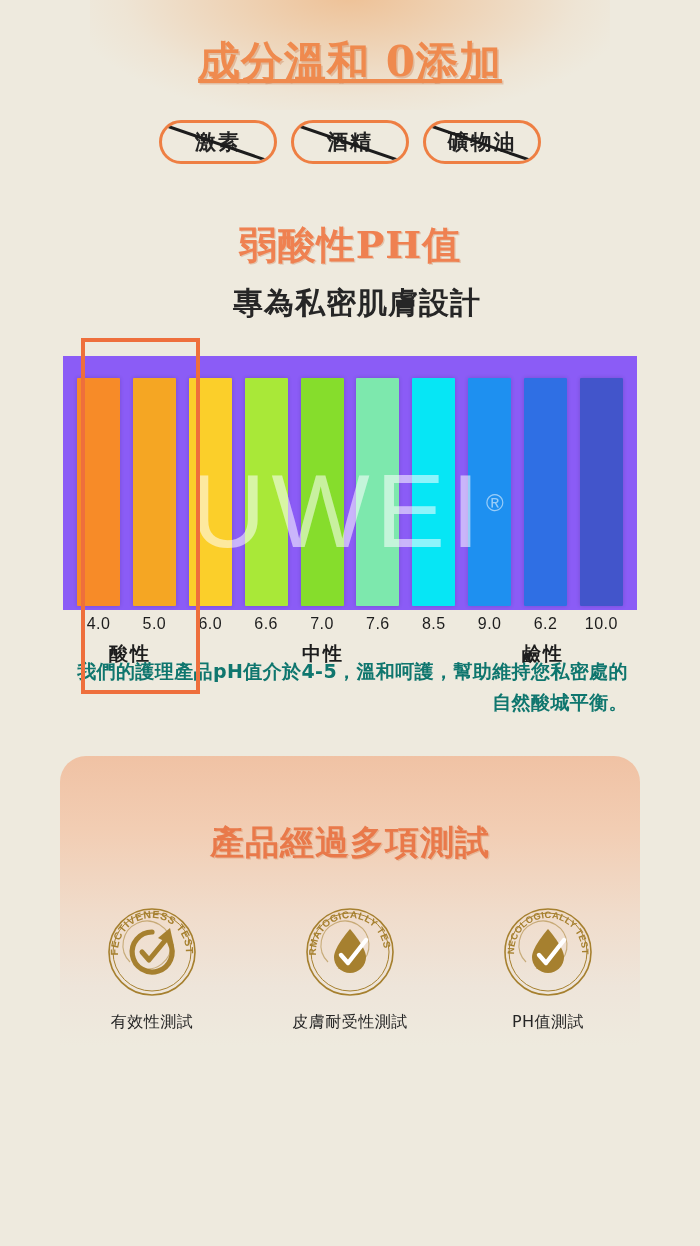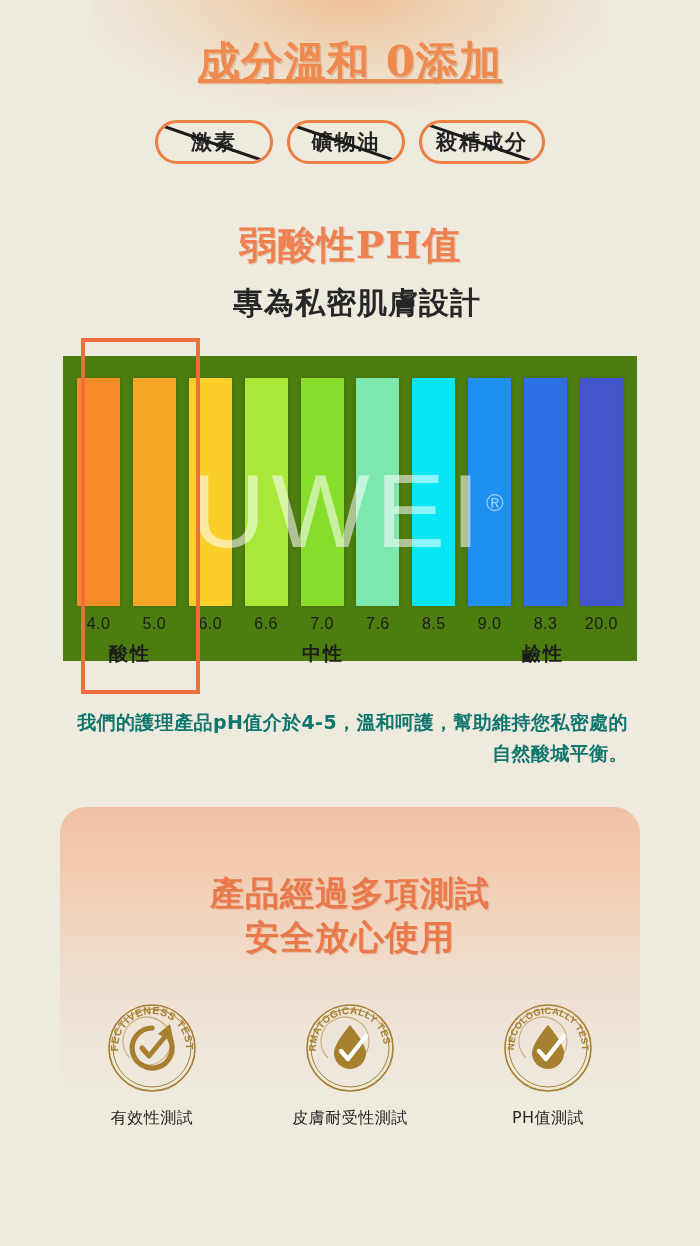--- a/index.html
+++ b/index.html
@@ -106,23 +106,23 @@
 
   
   .chart-wrap {
     position: relative;
     width: 574px;
     margin: 32px auto 0;
   }
 
   .chart-card {
     position: relative;
-    background: #4d7c0f;
+    background: #8b5cf6;
     padding: 22px 14px 20px 14px;
-    height: 305px;
+    height: 254px;
   }
 
   .watermark {
     position: absolute;
     left: 0; right: 0;
     top: 96px;
     text-align: center;
     font-family: "Liberation Sans", sans-serif;
     font-size: 104px;
     font-weight: 300;
@@ -258,25 +258,25 @@
 <div class="page">
 
   <div class="headline">成分溫和 0添加</div>
 
   <div class="pill-row">
     <div class="pill">
       <span class="pill-label">激素</span>
       <span class="slash"></span>
     </div>
     <div class="pill">
+      <span class="pill-label">酒精</span>
+      <span class="slash"></span>
+    </div>
+    <div class="pill">
       <span class="pill-label">礦物油</span>
-      <span class="slash"></span>
-    </div>
-    <div class="pill">
-      <span class="pill-label">殺精成分</span>
       <span class="slash"></span>
     </div>
   </div>
 
   <div class="ph-title">弱酸性PH值</div>
   <div class="ph-sub">專為私密肌膚設計</div>
 
   <div class="chart-wrap">
     <div class="chart-card">
 
@@ -299,40 +299,39 @@
 
       <div class="scale-row">
         <div class="scale-num">4.0</div>
         <div class="scale-num">5.0</div>
         <div class="scale-num">6.0</div>
         <div class="scale-num">6.6</div>
         <div class="scale-num">7.0</div>
         <div class="scale-num">7.6</div>
         <div class="scale-num">8.5</div>
         <div class="scale-num">9.0</div>
-        <div class="scale-num">8.3</div>
-        <div class="scale-num">20.0</div>
+        <div class="scale-num">6.2</div>
+        <div class="scale-num">10.0</div>
       </div>
 
       <div class="zone-row">
         <div class="zone zone-acid">酸性</div>
         <div class="zone zone-neutral">中性</div>
         <div class="zone zone-base">鹼性</div>
       </div>
     </div>
 
     <div class="highlight-box"></div>
   </div>
 
   <div class="ph-desc">我們的護理產品pH值介於4-5，溫和呵護，幫助維持您私密處的自然酸城平衡。</div>
 
   <div class="tested-card">
     <div class="tested-title">
       <div>產品經過多項測試</div>
-      <div>安全放心使用</div>
     </div>
 
     <div class="badge-row">
 
       <div class="badge">
         <svg class="badge-seal" width="100" height="100" viewBox="0 0 100 100">
           <defs>
             <path id="arcTop1" d="M 16,50 A 34,34 0 0 1 84,50" fill="none"></path>
             <path id="arcBot1" d="M 21,50 A 29,29 0 0 0 79,50" fill="none"></path>
           </defs>

